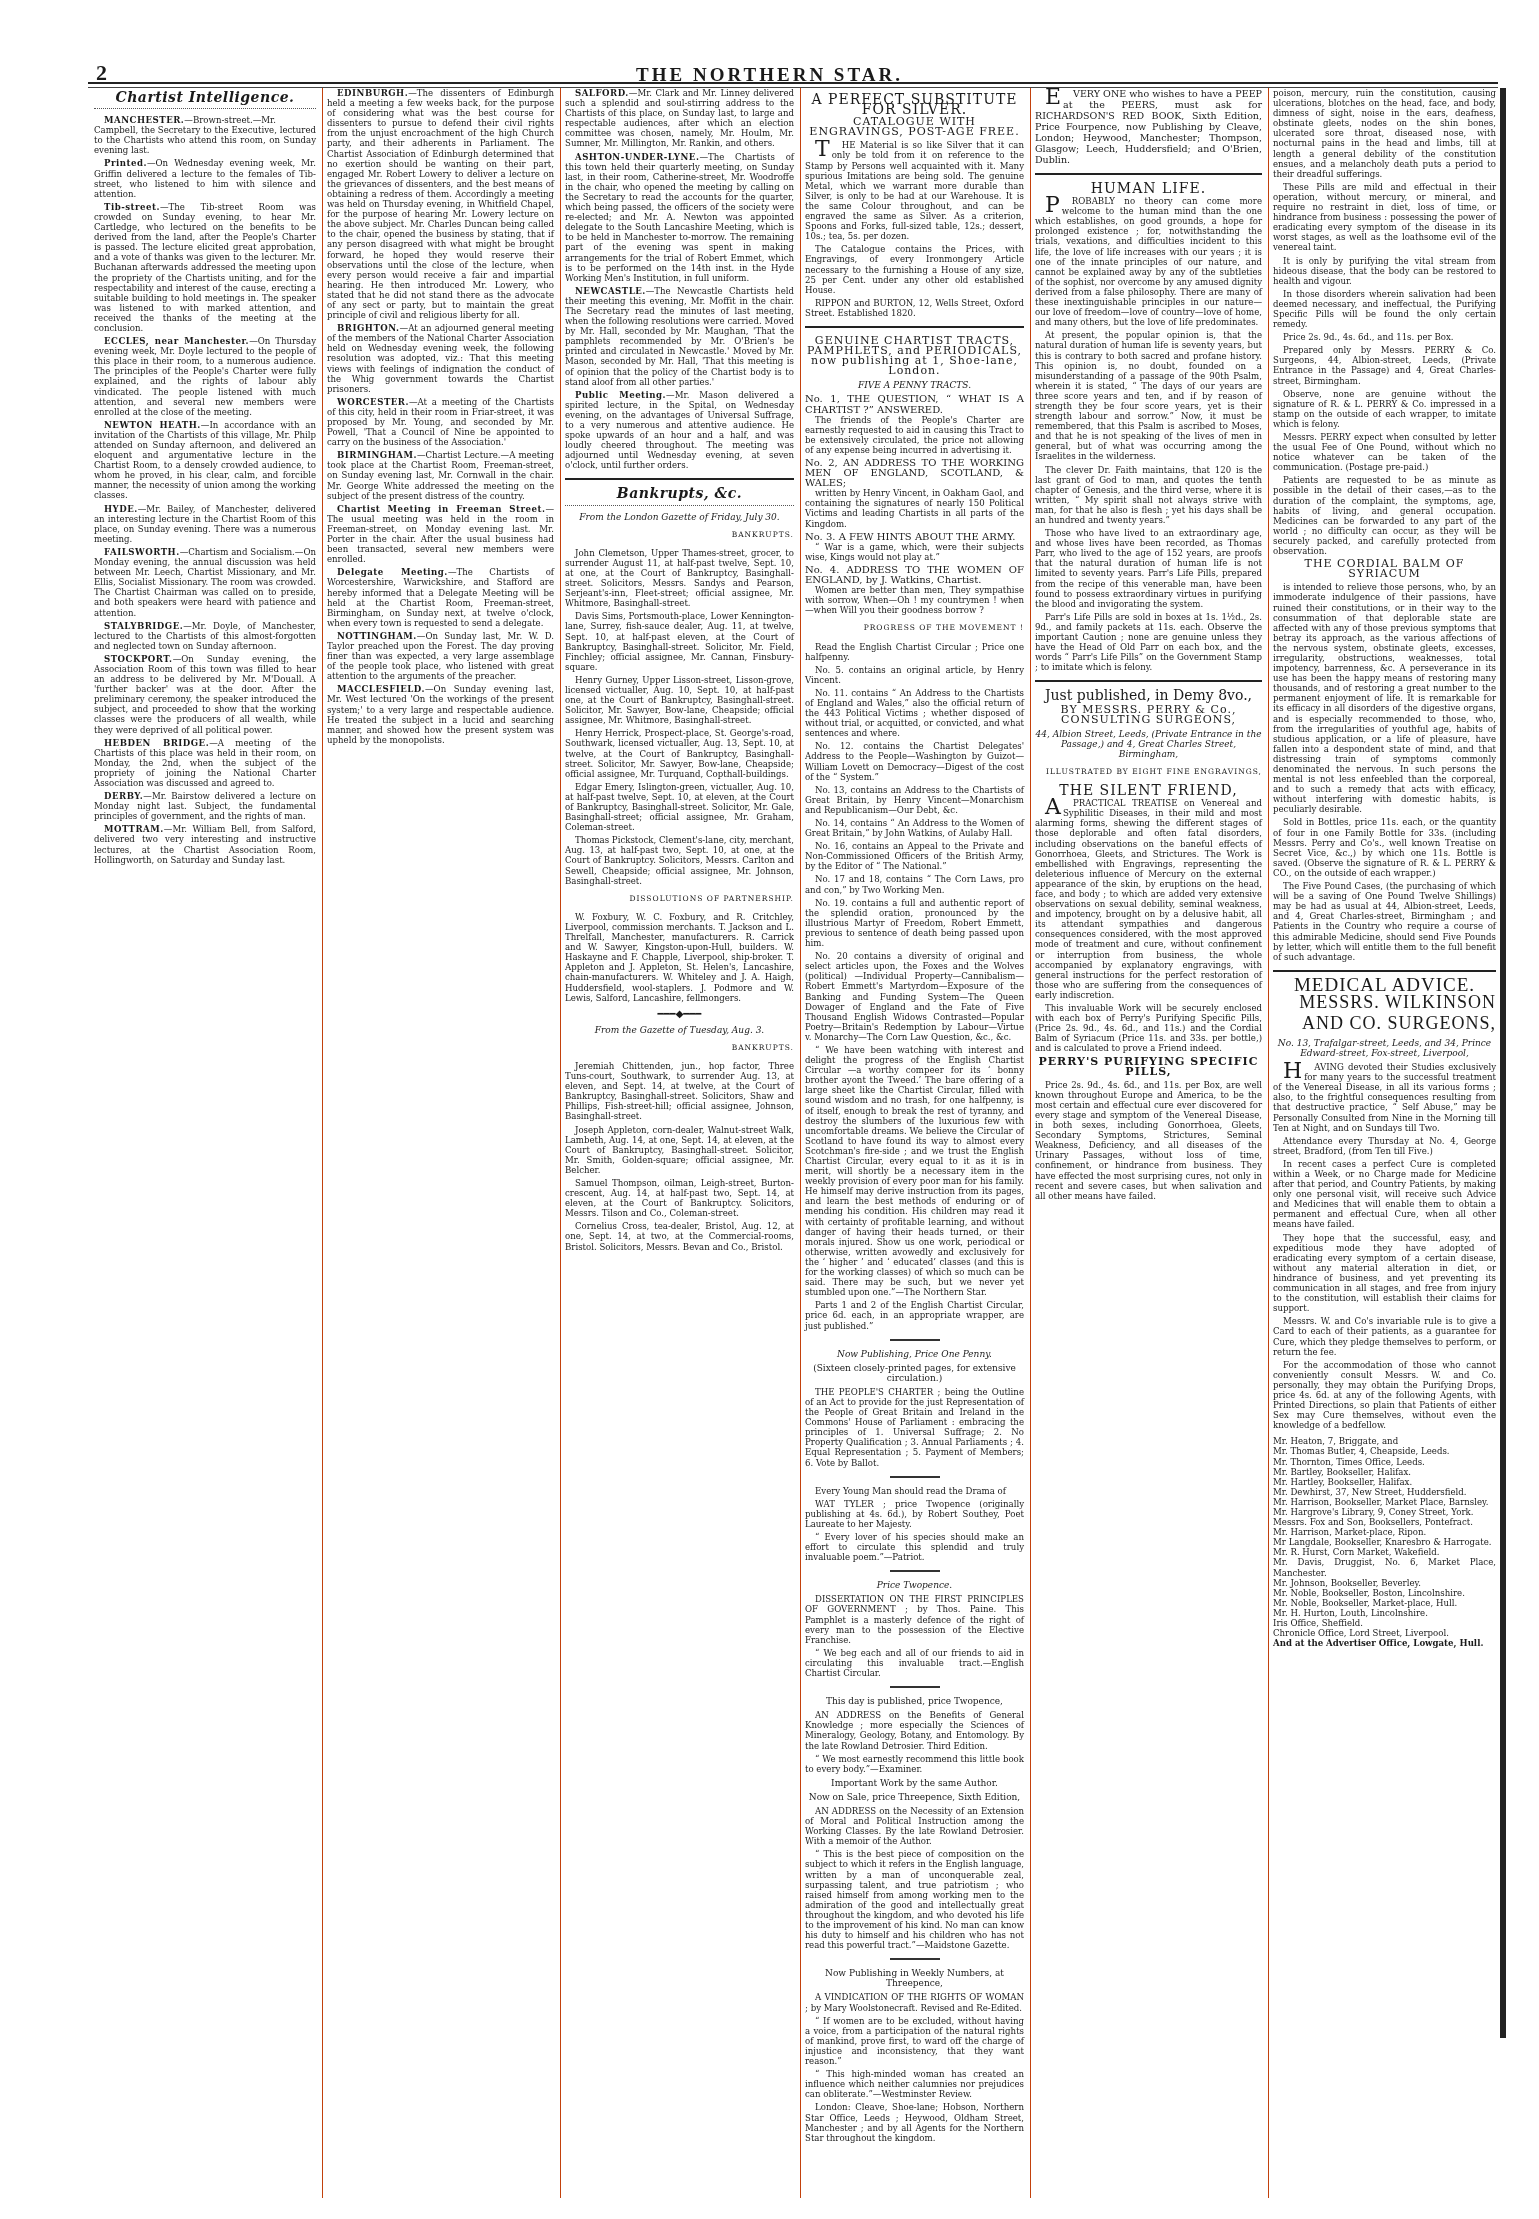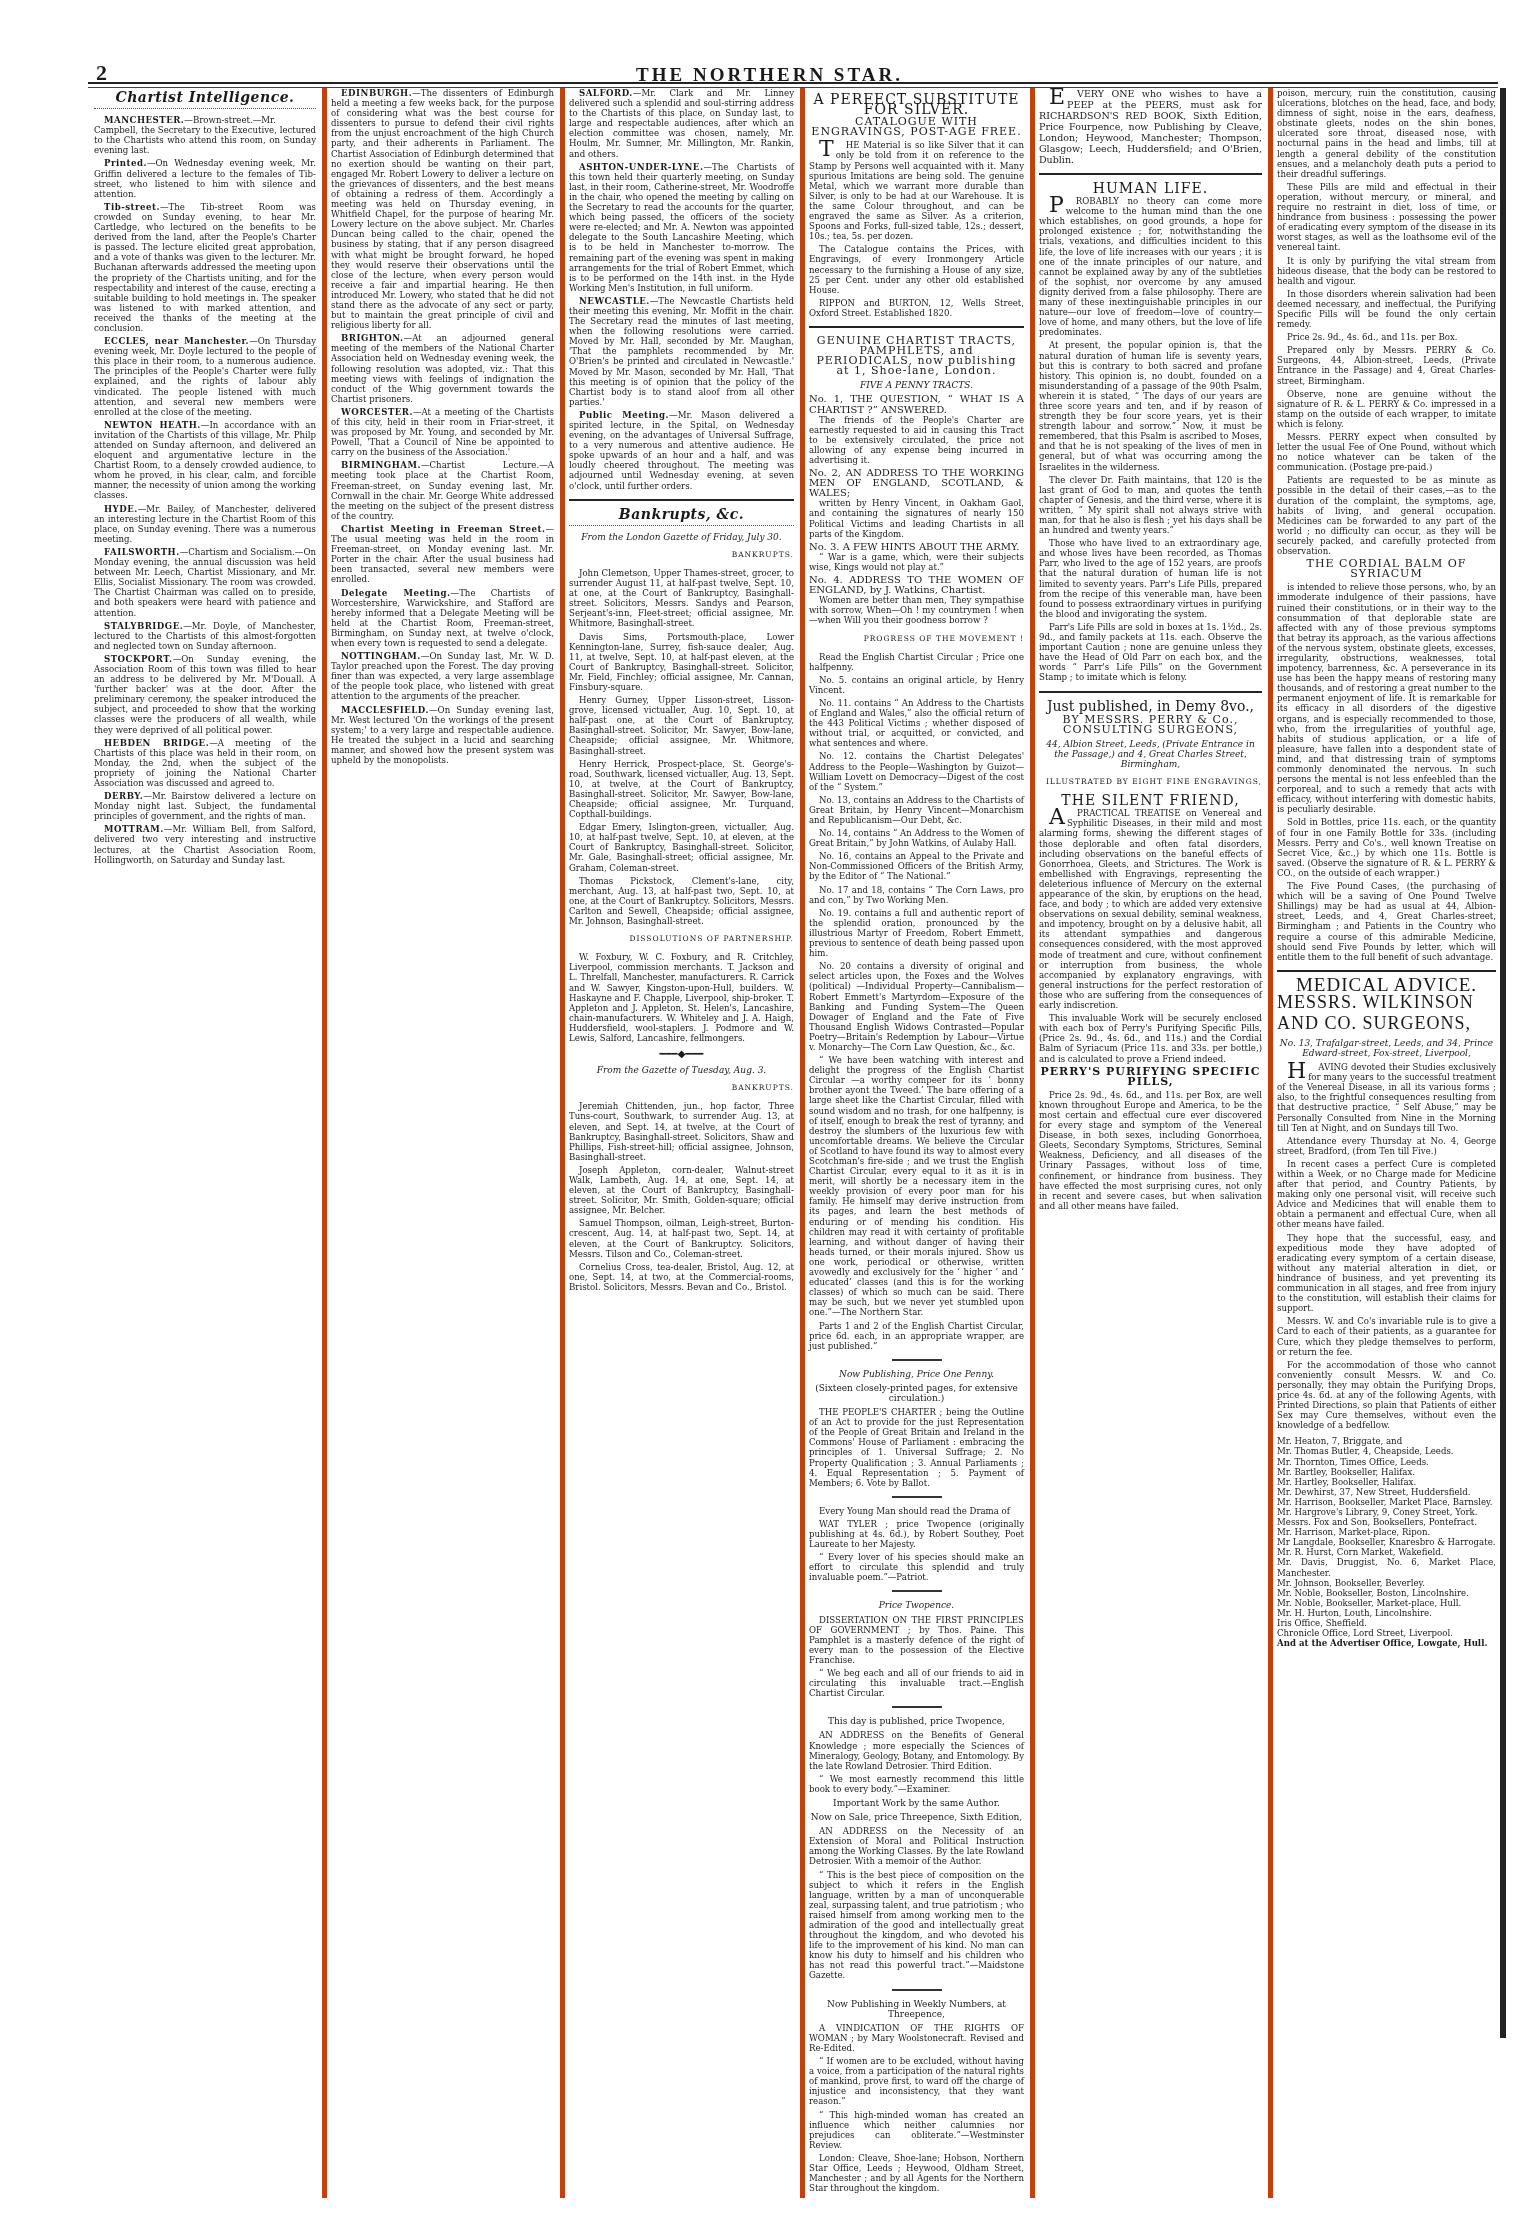--- a/index.html
+++ b/index.html
@@ -9,42 +9,42 @@
   .page-num { position: absolute; left: 96px; top: 60px; font-size: 22px; font-weight: bold;
               font-family: "Liberation Serif", serif; }
   .paper-title { position: absolute; left: 0; width: 1539px; top: 64px; text-align: center;
                  font-size: 19px; letter-spacing: 3px; font-weight: bold;
                  font-family: "Liberation Serif", serif; }
   .rule-top { position: absolute; left: 88px; top: 82px; width: 1410px; height: 3px;
               border-top: 2px solid #222; border-bottom: 1px solid #444; }
   .columns { position: absolute; top: 88px; left: 90px; width: 1410px; height: 2120px; }
   .col { position: absolute; top: 0; height: 2110px; overflow: hidden; padding: 0 4px;
          box-sizing: border-box; font-size: 8.6px; line-height: 10.1px; text-align: justify; }
-  .col + .col { border-left: 5px solid #c2410c; }
+  .col + .col { border-left: 1px solid #c2410c; }
   .c1 { left: 0;    width: 230px; }
   .c2 { left: 232px; width: 236px; }
   .c3 { left: 470px; width: 238px; }
   .c4 { left: 710px; width: 228px; }
   .c5 { left: 940px; width: 236px; }
   .c6 { left: 1178px; width: 232px; }
   .right-edge { position: absolute; left: 1500px; top: 88px; width: 6px; height: 1950px; background: #222; }
   p { margin: 0 0 3px 0; text-indent: 10px; }
   .gothic { font-family: "DejaVu Serif", serif; font-weight: bold; font-style: italic;
             text-align: center; font-size: 14px; margin: 4px 0 6px; letter-spacing: 0.5px; }
   .dotted { border-bottom: 1px dotted #555; margin: 2px 0 6px; }
   .place { font-weight: bold; letter-spacing: 0.5px; }
   .headline { text-align: center; font-weight: normal; font-size: 14px; letter-spacing: 1px; margin: 6px 0 3px; }
   .subhead { text-align: center; font-size: 11px; letter-spacing: 1px; margin: 3px 0; }
   .italic-center { text-align: center; font-style: italic; margin: 4px 0; font-size: 9px; }
   .small-caps-center { text-align: right; font-size: 7.5px; letter-spacing: 1px; margin: 8px 0; }
   .divider-short { width: 50px; border-top: 2px solid #333; margin: 8px auto; }
   .divider-full { border-top: 2px solid #222; margin: 8px 0; }
   .ornament { text-align: center; font-size: 10px; margin: 6px 0; }
   .big-head { text-align: center; font-size: 19px; letter-spacing: 1px; margin: 8px 0 2px; font-family: "Liberation Serif", serif; }
-  .big-head2 { text-align: left; font-size: 18px; letter-spacing: 1px; line-height: 21px; margin: 2px 0; font-family: "Liberation Serif", serif; }
+  .big-head2 { text-align: right; font-size: 18px; letter-spacing: 1px; line-height: 21px; margin: 2px 0; font-family: "Liberation Serif", serif; }
   .addr-italic { text-align: center; font-style: italic; font-size: 9px; margin: 4px 0; }
   .dropcap::first-letter { font-size: 22px; float: left; line-height: 18px; padding-right: 2px; }
   .list-line { text-indent: 0; margin: 0; }
   .agent-list { margin-top: 6px; }
 </style>
 </head>
 <body>
 
 <div class="masthead">
   <div class="page-num">2</div>

